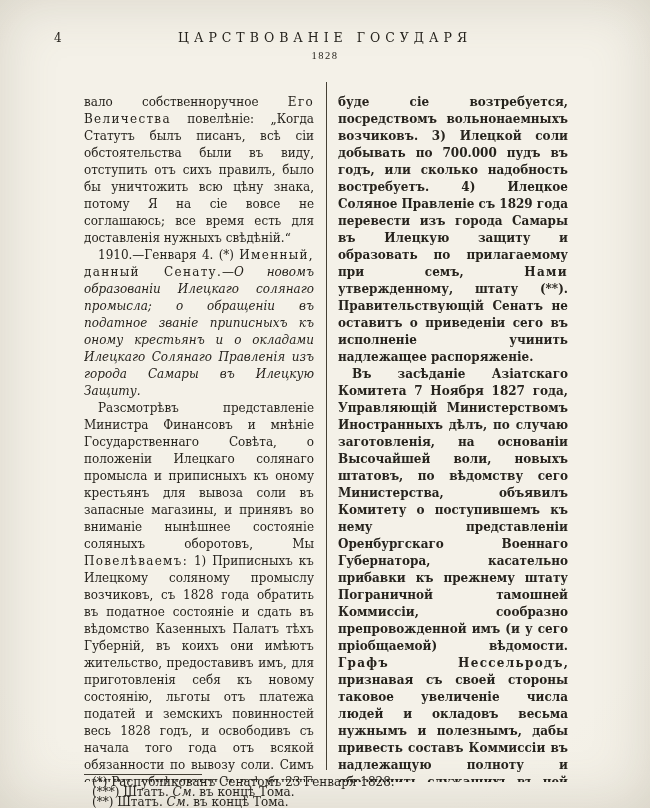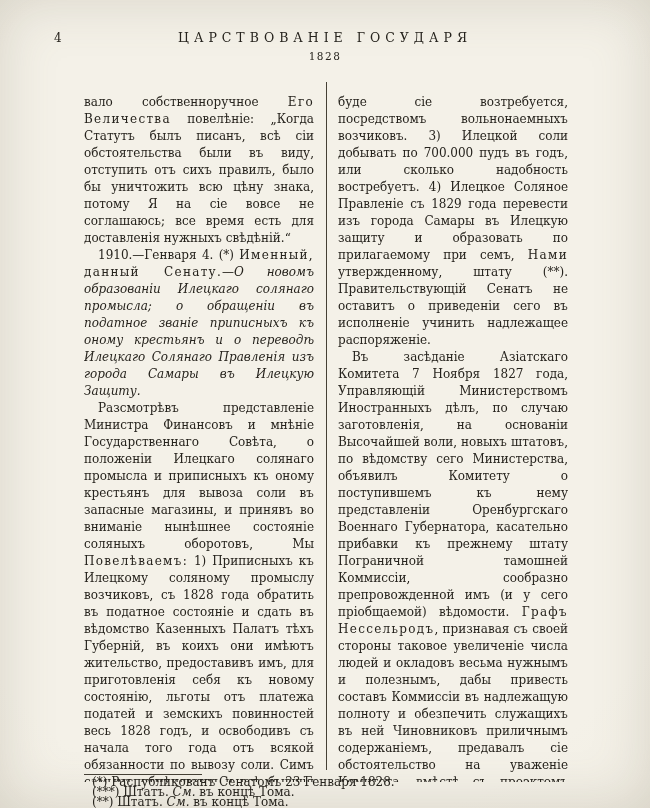--- a/index.html
+++ b/index.html
@@ -13,46 +13,46 @@
     background:var(--paper);color:var(--ink);
     font-family:"DejaVu Serif","Liberation Serif",serif;
   }
   .page{
     position:relative;width:650px;height:808px;
     background:radial-gradient(ellipse 130% 115% at 48% 45%, #f4f1e8 50%, #efebe0 78%, #e2ddcf 100%);
     box-shadow:inset 0 0 55px rgba(115,104,82,.22);
   }
   .pagenum{position:absolute;top:31px;left:54px;font-size:12px;}
   .runhead{position:absolute;top:30px;left:0;width:100%;text-align:center;font-size:12.5px;letter-spacing:5px;white-space:nowrap;}
-  .year{position:absolute;top:50px;left:0;width:100%;text-align:center;font-size:10.5px;letter-spacing:1.5px;}
+  .year{position:absolute;top:50px;left:0;width:100%;text-align:center;font-size:10.5px;letter-spacing:1.5px;font-family:Liberation Serif, serif;}
   .columns{position:absolute;top:82px;left:84px;width:484px;height:688px;}
   .col{position:absolute;top:12px;height:688px;overflow:hidden;text-align:justify;font-size:12px;line-height:17px;}
   .col-left{left:0;width:230px;}
-  .col-right{right:0;width:230px;}
+  .col-right{right:0;width:230px;font-weight:bold;}
   .coldivider{position:absolute;top:82px;left:326px;width:1px;height:688px;background:var(--rule);}
   .para{margin:0;}
   .para.indent{text-indent:14px;}
   .run.spaced{letter-spacing:1.3px;}
   .run.italic{font-style:italic;}
   .footrule{position:absolute;top:774px;left:84px;width:118px;height:0;border-top:1px solid var(--rule);}
   .footnotes{position:absolute;top:777px;left:84px;width:484px;font-size:12px;line-height:10.2px;}
   .footnotes .para{text-align:left;text-indent:8px;}
 </style>
 </head>
 <body>
 
 <div class="page">
   <div class="pagenum">4</div>
   <div class="runhead">ЦАРСТВОВАНІЕ ГОСУДАРЯ</div>
   <div class="year">1828</div>
 
   <div class="columns">
     <div class="col col-left">
         <p class="para"><span class="run normal">вало собственноручное </span><span class="run spaced">Его Величества</span><span class="run normal"> повелѣніе: „Когда Статутъ былъ писанъ, всѣ сіи обстоятельства были въ виду, отступить отъ сихъ правилъ, было бы уничтожить всю цѣну знака, потому Я на сіе вовсе не соглашаюсь; все время есть для доставленія нужныхъ свѣдѣній.“</span></p>
-        <p class="para indent"><span class="run normal">1910.—Генваря 4. (*) </span><span class="run spaced">Именный, данный Сенату.</span><span class="run normal">—</span><span class="run italic">О новомъ образованіи Илецкаго солянаго промысла; о обращеніи въ податное званіе приписныхъ къ оному крестьянъ и о переводѣ Илецкаго Солянаго Правленія изъ города Самары въ Илецкую Защиту.</span></p>
+        <p class="para indent"><span class="run normal">1910.—Генваря 4. (*) </span><span class="run spaced">Именный, данный Сенату.</span><span class="run normal">—</span><span class="run italic">О новомъ образованіи Илецкаго солянаго промысла; о обращеніи въ податное званіе приписныхъ къ оному крестьянъ и о окладами Илецкаго Солянаго Правленія изъ города Самары въ Илецкую Защиту.</span></p>
         <p class="para indent"><span class="run normal">Разсмотрѣвъ представленіе Министра Финансовъ и мнѣніе Государственнаго Совѣта, о положеніи Илецкаго солянаго промысла и приписныхъ къ оному крестьянъ для вывоза соли въ запасные магазины, и принявъ во вниманіе нынѣшнее состояніе соляныхъ оборотовъ, Мы </span><span class="run spaced">Повелѣваемъ:</span><span class="run normal"> 1) Приписныхъ къ Илецкому соляному промыслу возчиковъ, съ 1828 года обратить въ податное состояніе и сдать въ вѣдомство Казенныхъ Палатъ тѣхъ Губерній, въ коихъ они имѣютъ жительство, предоставивъ имъ, для приготовленія себя къ новому состоянію, льготы отъ платежа податей и земскихъ повинностей весь 1828 годъ, и освободивъ съ начала того года отъ всякой обязанности по вывозу соли. Симъ самымъ отмѣняются и всѣ бывшія предположенія о припискѣ вновь къ сему промыслу возчиковъ. О земляхъ же, слободамъ солевозцевъ намежеванныхъ, сдѣлать Министру Финансовъ надлежащее распоряженіе. 2) Самарскіе магазины съ ихъ вспомогательными оставивъ, въ вѣдѣніи Илецкаго Солянаго Правленія, наполнять, подъ распоряженіемъ сего Правленія, Илецкою солью,</span></p>
       </div>
     <div class="col col-right">
         <p class="para"><span class="run normal">буде сіе возтребуется, посредствомъ вольнонаемныхъ возчиковъ. 3) Илецкой соли добывать по 700.000 пудъ въ годъ, или сколько надобность востребуетъ. 4) Илецкое Соляное Правленіе съ 1829 года перевести изъ города Самары въ Илецкую защиту и образовать по прилагаемому при семъ, </span><span class="run spaced">Нами</span><span class="run normal"> утвержденному, штату (**). Правительствующій Сенатъ не оставитъ о приведеніи сего въ исполненіе учинить надлежащее распоряженіе.</span></p>
         <p class="para indent"><span class="run normal">Въ засѣданіе Азіатскаго Комитета 7 Ноября 1827 года, Управляющій Министерствомъ Иностранныхъ дѣлъ, по случаю заготовленія, на основаніи Высочайшей воли, новыхъ штатовъ, по вѣдомству сего Министерства, объявилъ Комитету о поступившемъ къ нему представленіи Оренбургскаго Военнаго Губернатора, касательно прибавки къ прежнему штату Пограничной тамошней Коммиссіи, сообразно препровожденной имъ (и у сего пріобщаемой) вѣдомости. </span><span class="run spaced">Графъ Нессельродъ</span><span class="run normal">, признавая съ своей стороны таковое увеличеніе числа людей и окладовъ весьма нужнымъ и полезнымъ, дабы привесть составъ Коммиссіи въ надлежащую полноту и обезпечить служащихъ въ ней Чиновниковъ приличнымъ содержаніемъ, предавалъ сіе обстоятельство на уваженіе Комитета, вмѣстѣ съ проэктомъ новаго штата Оренбургской Пограничной Коммиссіи, въ Азіатскомъ Департаментѣ составленнымъ, согласно съ настоящими предположеніями Военнаго Губернатора и прежними окладами и заключающимъ въ себѣ вообще такіе предметы расходовъ, кои найдены</span></p>
       </div>
   </div>
 
   <div class="coldivider"></div>
 

